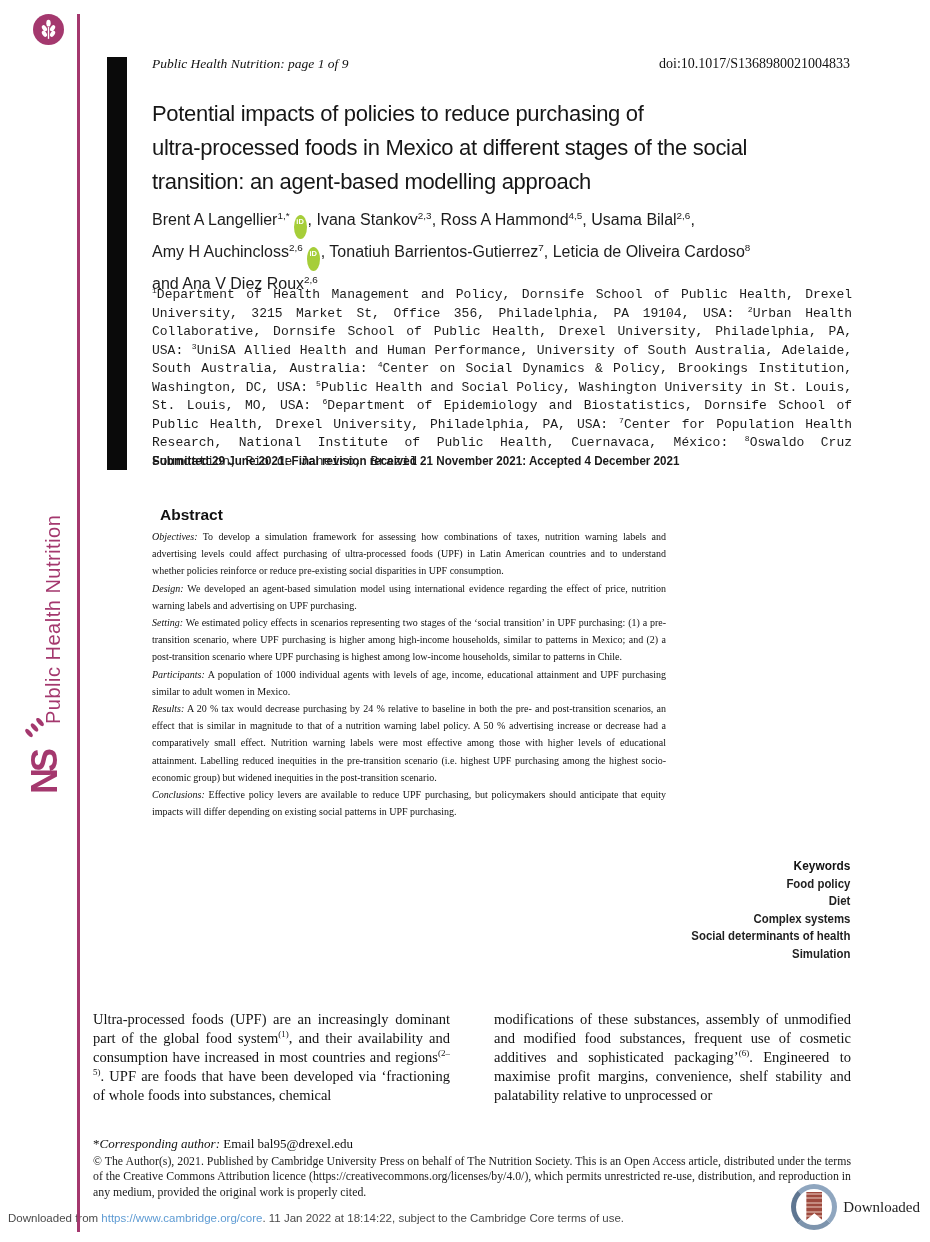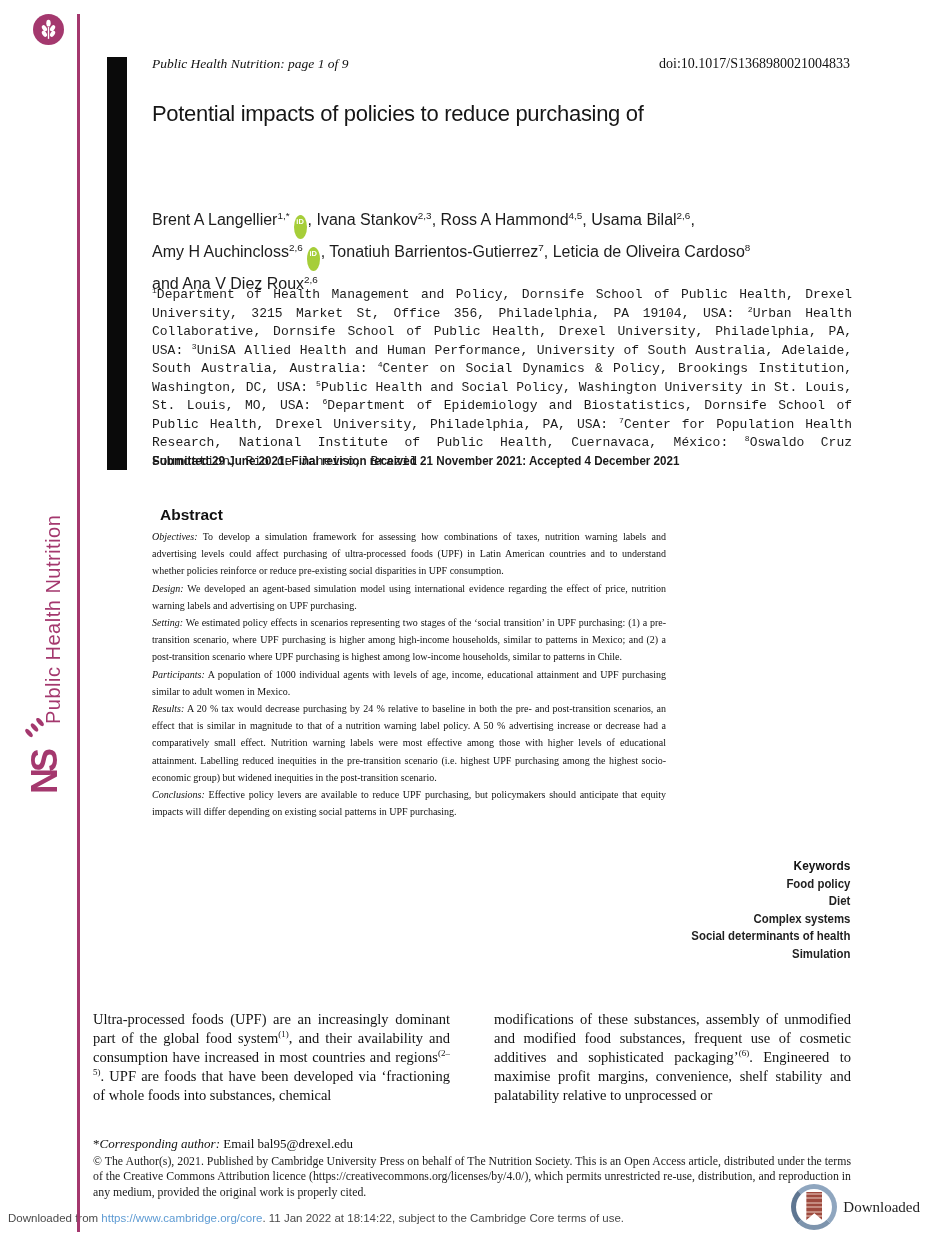--- a/index.html
+++ b/index.html
@@ -112,20 +112,22 @@
       <ellipse cx="16" cy="4" rx="2.2" ry="5" transform="rotate(-42 16 4)"></ellipse>
     </g>
   </svg>
   <div class="ns-logo">NS</div>
 
   <div class="running-head">Public Health Nutrition: page 1 of 9</div>
   <div class="doi">doi:10.1017/S1368980021004833</div>
 
   <div class="title">
       <div>Potential impacts of policies to reduce purchasing of</div>
+      <div>ultra-processed foods in Mexico at different stages of the social</div>
+      <div>transition: an agent-based modelling approach</div>
     </div>
   <div class="authors">
       <div class="author-line"><span class="author-name">Brent A Langellier</span><sup>1,*</sup><span class="orcid">iD</span>, <span class="author-name">Ivana Stankov</span><sup>2,3</sup>, <span class="author-name">Ross A Hammond</span><sup>4,5</sup>, <span class="author-name">Usama Bilal</span><sup>2,6</sup>,</div>
       <div class="author-line"><span class="author-name">Amy H Auchincloss</span><sup>2,6</sup><span class="orcid">iD</span>, <span class="author-name">Tonatiuh Barrientos-Gutierrez</span><sup>7</sup>, <span class="author-name">Leticia de Oliveira Cardoso</span><sup>8</sup></div>
       <div class="author-line"><span class="author-name">and Ana V Diez Roux</span><sup>2,6</sup></div>
     </div>
   <div class="affil"><sup>1</sup><span>Department of Health Management and Policy, Dornsife School of Public Health, Drexel University, 3215 Market St, Office 356, Philadelphia, PA 19104, USA: </span><sup>2</sup><span>Urban Health Collaborative, Dornsife School of Public Health, Drexel University, Philadelphia, PA, USA: </span><sup>3</sup><span>UniSA Allied Health and Human Performance, University of South Australia, Adelaide, South Australia, Australia: </span><sup>4</sup><span>Center on Social Dynamics &amp; Policy, Brookings Institution, Washington, DC, USA: </span><sup>5</sup><span>Public Health and Social Policy, Washington University in St. Louis, St. Louis, MO, USA: </span><sup>6</sup><span>Department of Epidemiology and Biostatistics, Dornsife School of Public Health, Drexel University, Philadelphia, PA, USA: </span><sup>7</sup><span>Center for Population Health Research, National Institute of Public Health, Cuernavaca, México: </span><sup>8</sup><span>Oswaldo Cruz Foundation, Rio de Janeiro, Brazil</span></div>
   <div class="history">Submitted 29 June 2021: Final revision received 21 November 2021: Accepted 4 December 2021</div>
 
   <div class="abs-head">Abstract</div>

